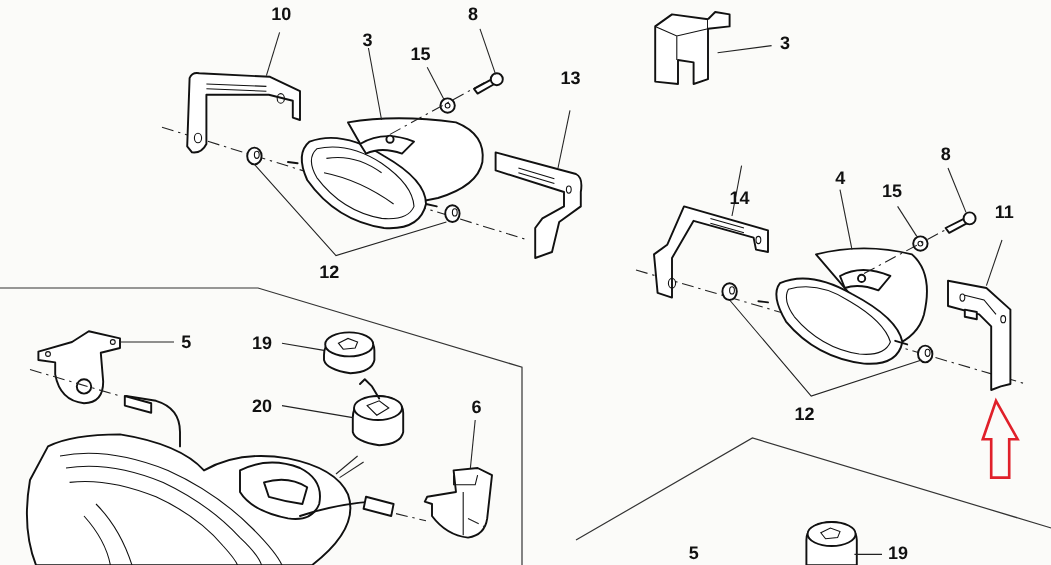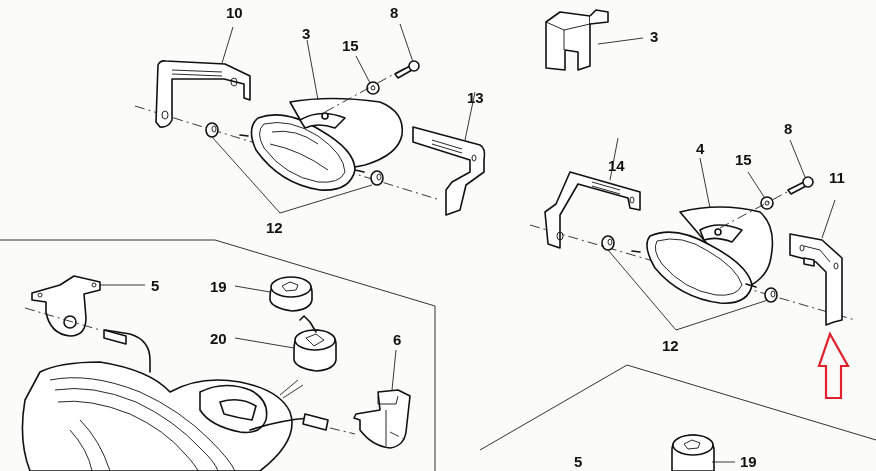--- a/index.html
+++ b/index.html
@@ -189,21 +189,21 @@
     <ellipse class="part" cx="693" cy="445" rx="20" ry="10"></ellipse>
     <path class="thin" d="M684,444 L692,440 L700,443 L698,448 L688,449 Z"></path>
   </g>
   <line class="leader" x1="712" y1="462" x2="735" y2="462"></line>
 </svg>
 
 <div class="callout" style="left:226px;top:5px;">10</div>
 <div class="callout" style="left:302px;top:26px;">3</div>
 <div class="callout" style="left:342px;top:38px;">15</div>
 <div class="callout" style="left:390px;top:5px;">8</div>
-<div class="callout" style="left:467px;top:90px;">13</div>
+<div class="callout" style="left:467px;top:58px;">13</div>
 <div class="callout" style="left:266px;top:220px;">12</div>
 <div class="callout" style="left:650px;top:29px;">3</div>
 <div class="callout" style="left:608px;top:120px;margin-top:38px;">14</div>
 <div class="callout" style="left:696px;top:141px;">4</div>
 <div class="callout" style="left:735px;top:152px;">15</div>
 <div class="callout" style="left:784px;top:121px;">8</div>
 <div class="callout" style="left:829px;top:170px;">11</div>
 <div class="callout" style="left:662px;top:338px;">12</div>
 <div class="callout" style="left:151px;top:278px;">5</div>
 <div class="callout" style="left:210px;top:279px;">19</div>

